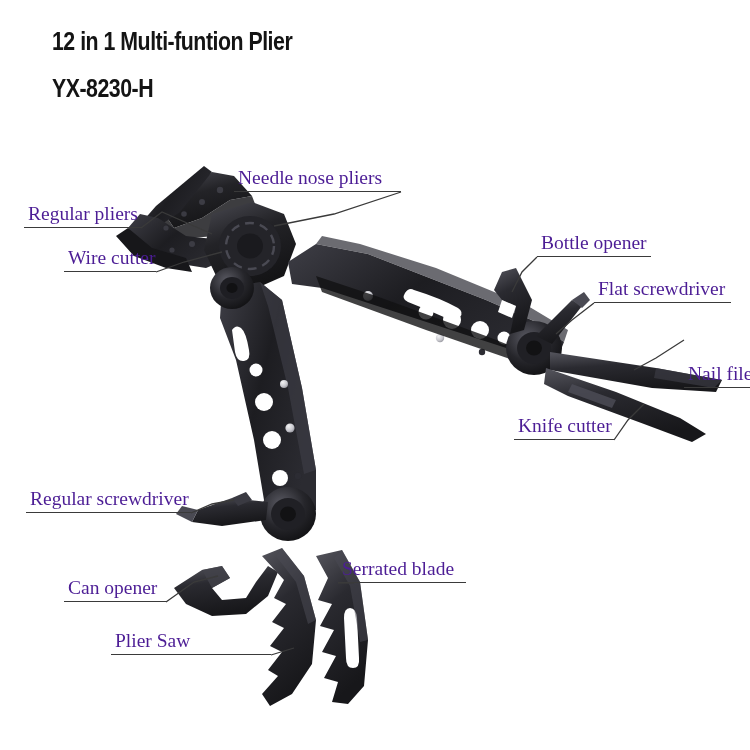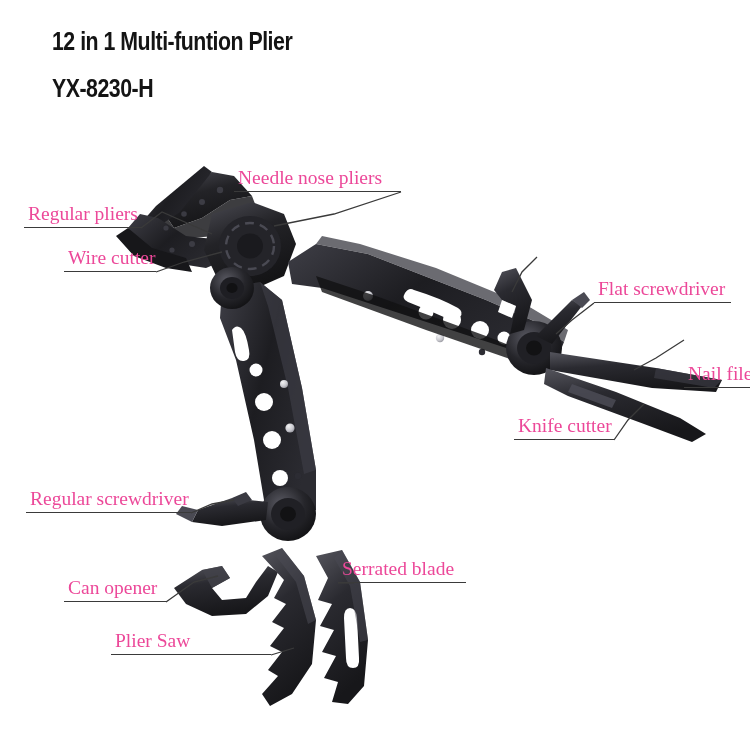--- a/index.html
+++ b/index.html
@@ -23,21 +23,21 @@
     transform-origin:left center;
     white-space:nowrap;
     line-height:1.05;
   }
   .title-line.second{margin-top:20px;}
 
   .callout{position:absolute;white-space:nowrap;}
   .callout .txt{
     font-family:"Liberation Serif", serif;
     font-size:19.5px;
-    color:#ec4899;
+    color:#4c1d95;
     display:block;
     line-height:1.0;
     padding:0 4px 3px 4px;
   }
   .callout .rule{
     display:block;
     height:1.4px;
     background:#3a3a3a;
   }
 
@@ -223,20 +223,24 @@
   <div class="callout" style="left:8px;top:204px;width:117px;">
     <span class="txt">Regular pliers</span>
     <span class="rule"></span>
   </div>
 
   <div class="callout" style="left:48px;top:248px;width:92px;">
     <span class="txt">Wire cutter</span>
     <span class="rule"></span>
   </div>
 
+  <div class="callout" style="left:521px;top:233px;width:114px;">
+    <span class="txt">Bottle opener</span>
+    <span class="rule"></span>
+  </div>
 
   <div class="callout" style="left:578px;top:279px;width:137px;">
     <span class="txt">Flat screwdriver</span>
     <span class="rule"></span>
   </div>
 
   <div class="callout" style="left:668px;top:316px;width:82px;margin-top:48px;">
     <span class="txt">Nail file</span>
     <span class="rule"></span>
   </div>

